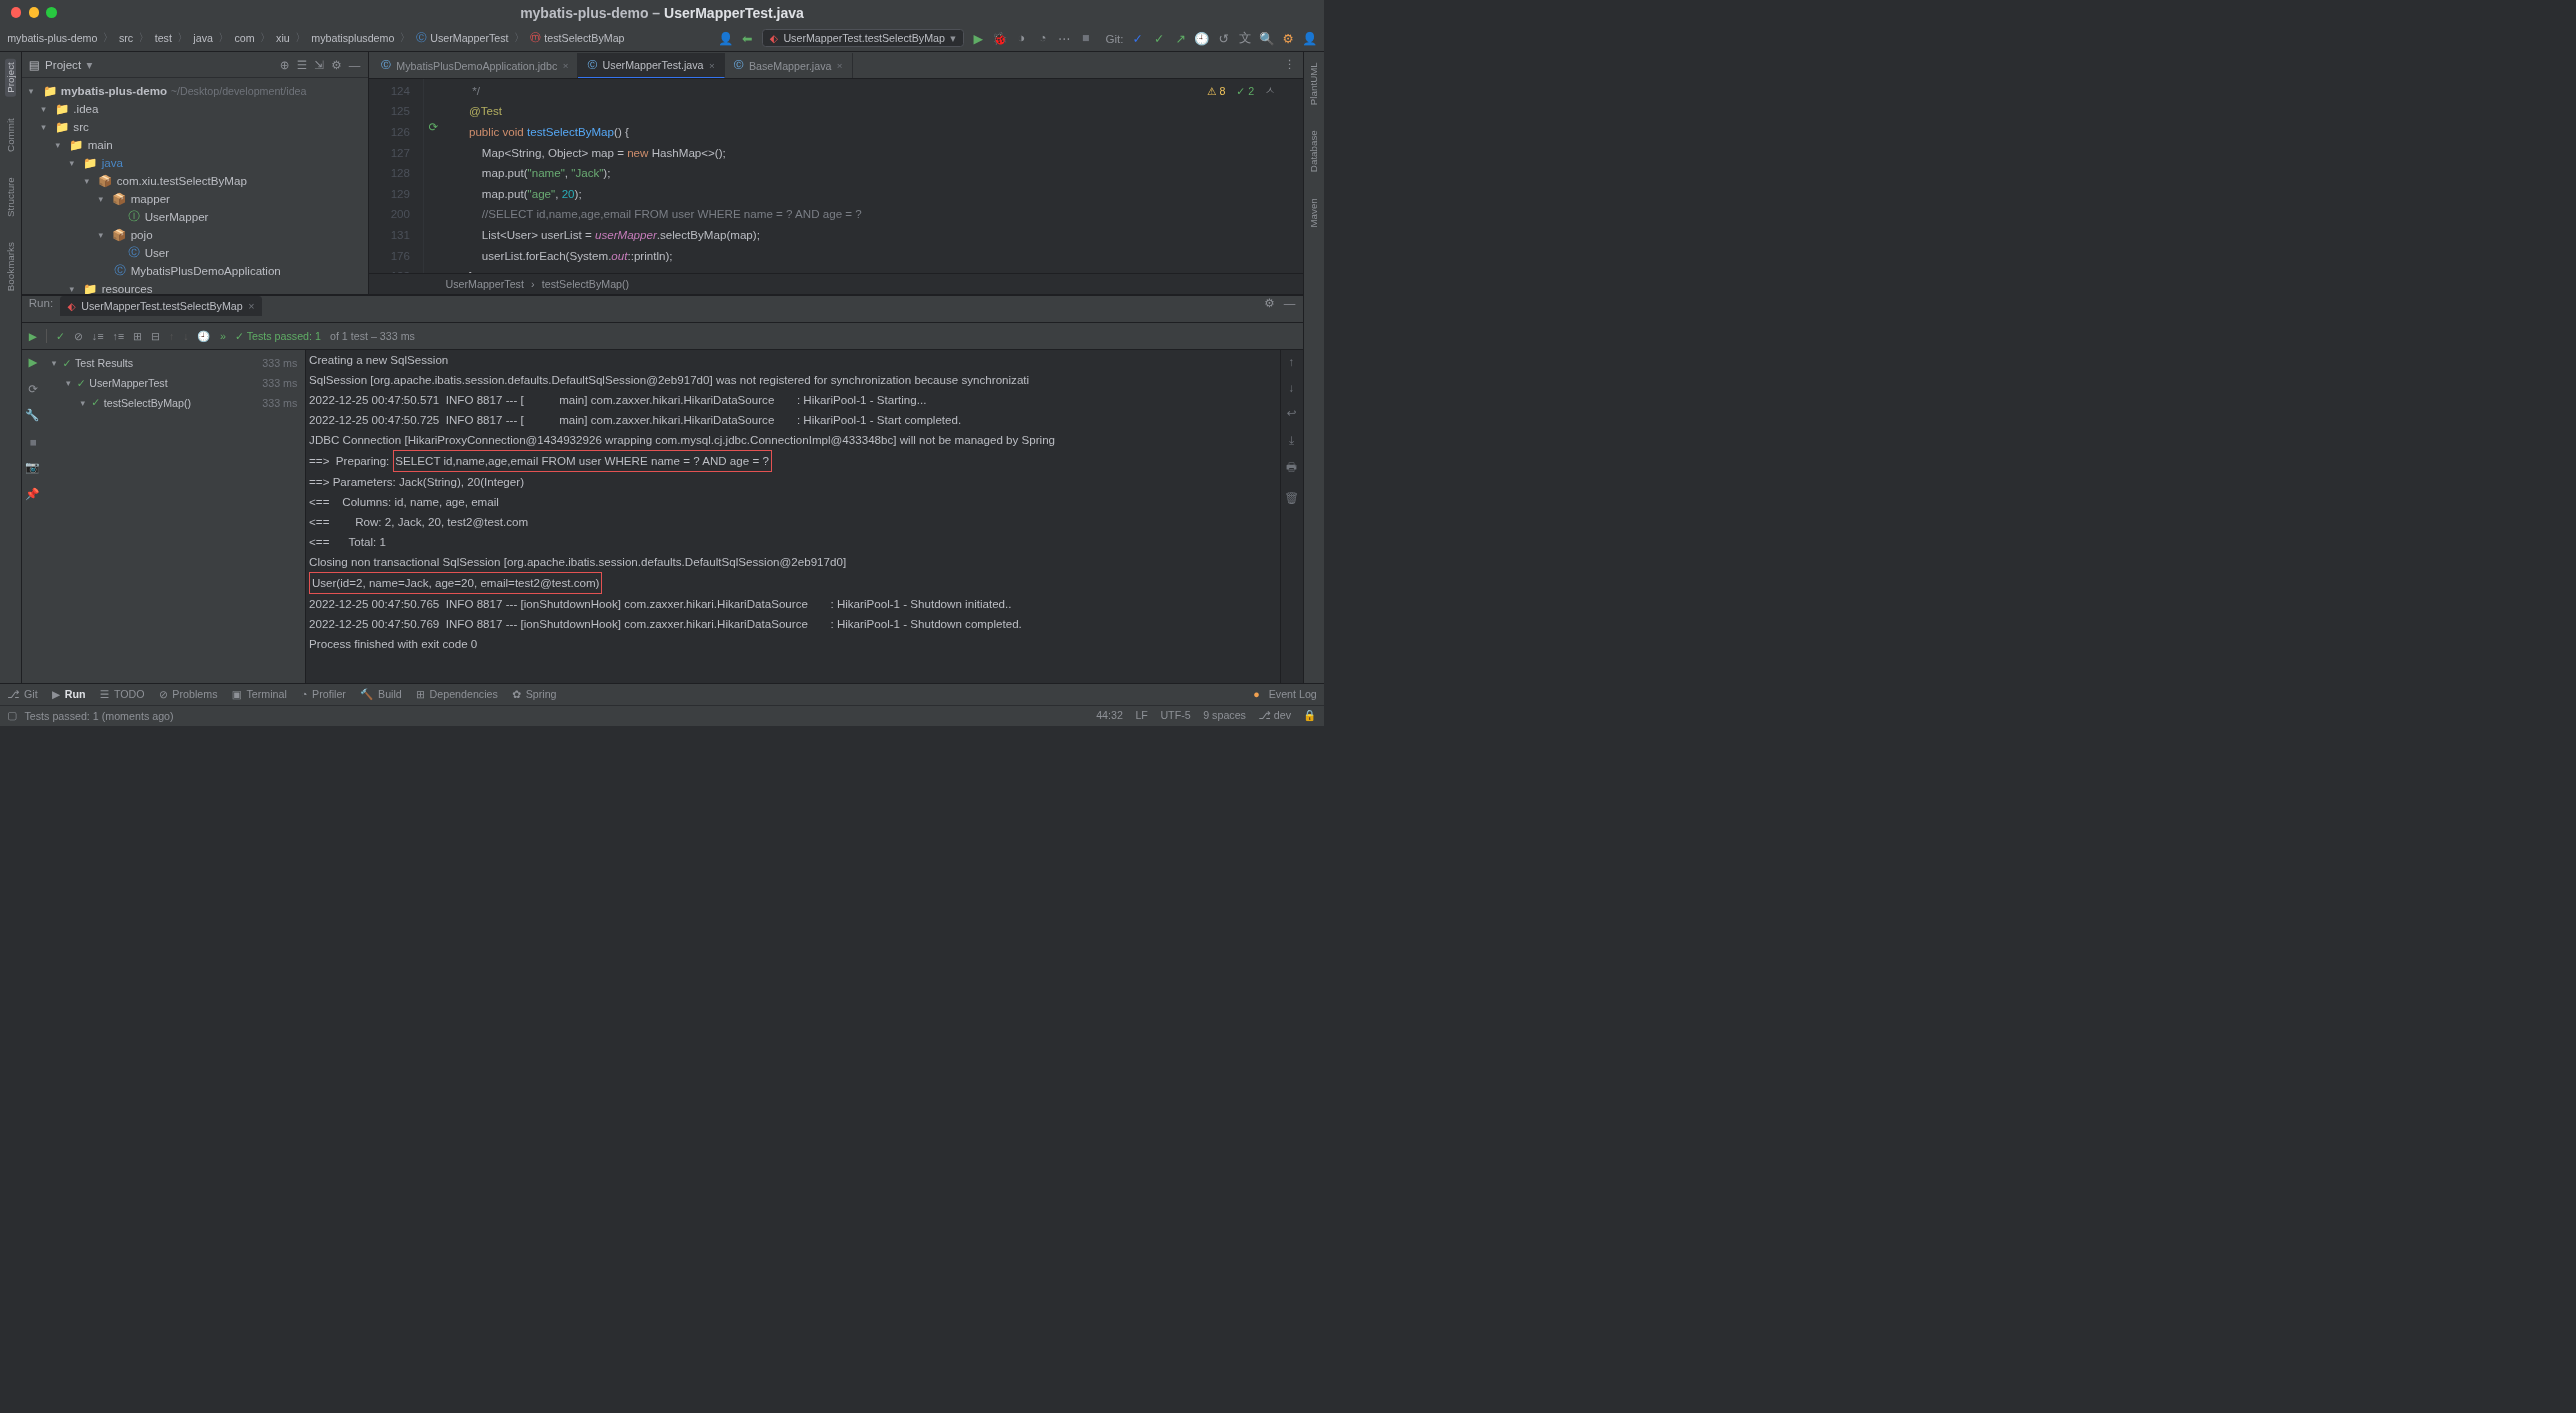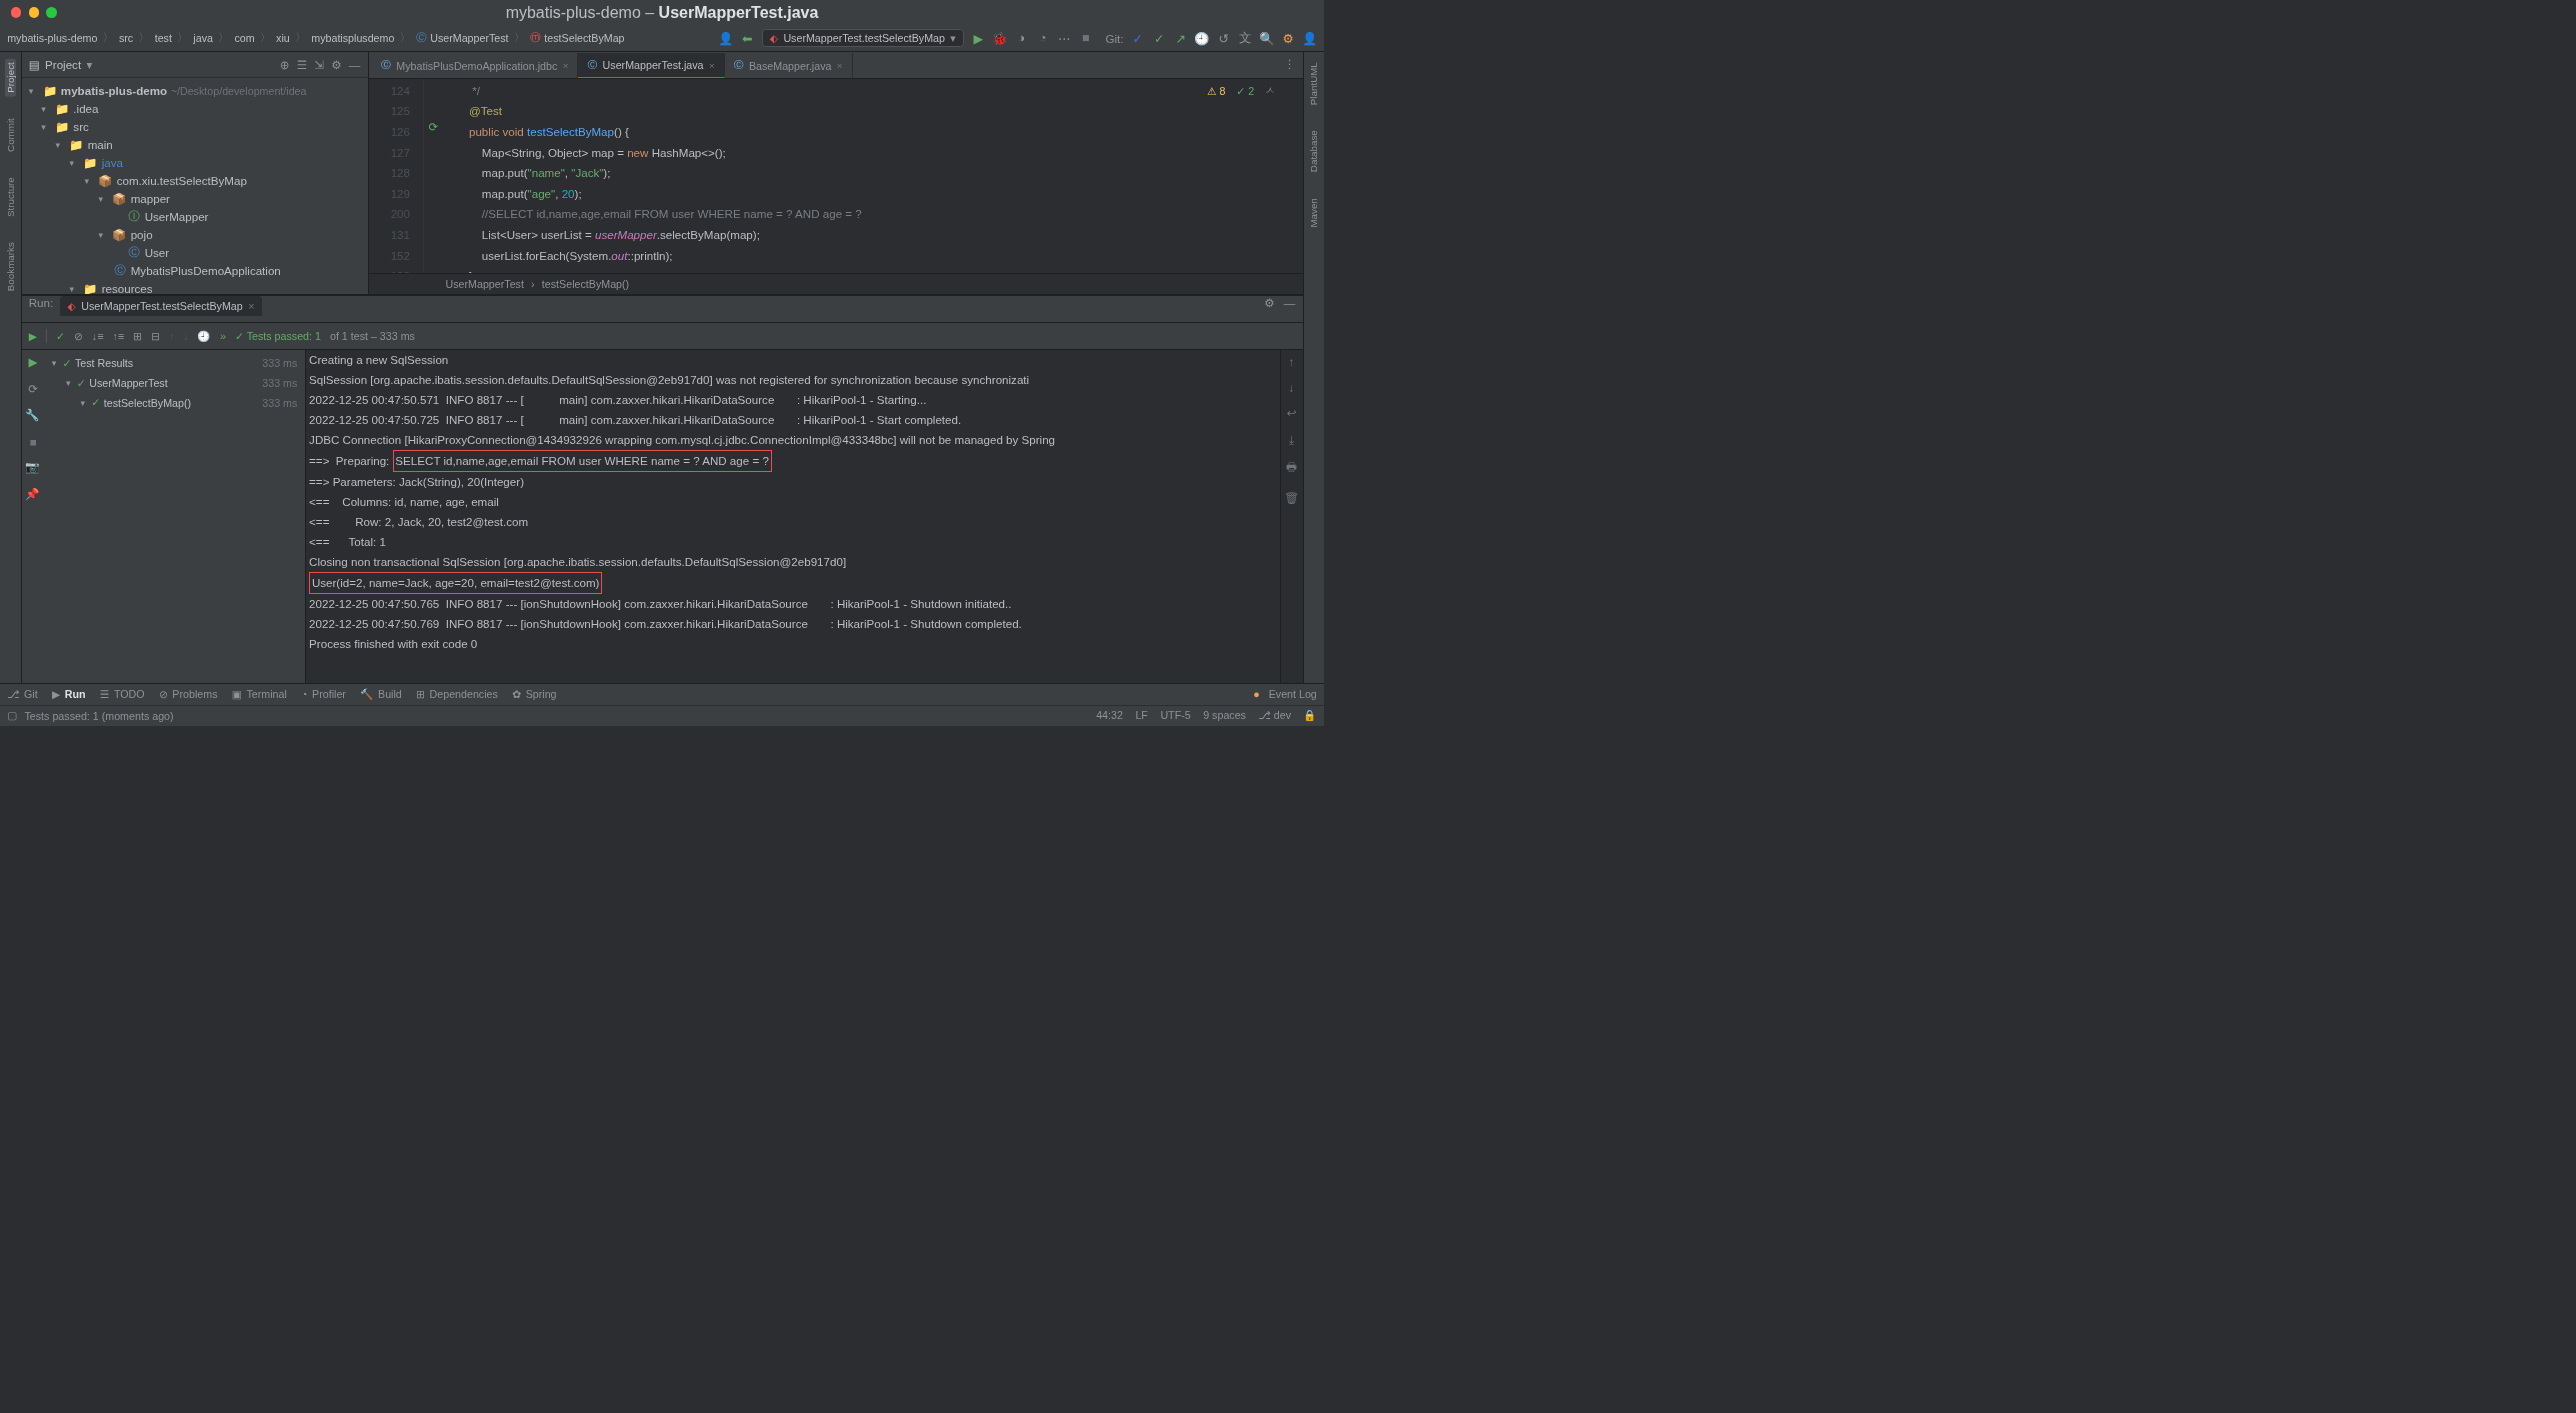--- a/index.html
+++ b/index.html
@@ -1,21 +1,21 @@
 <!DOCTYPE html>
 <html style="font-size:14.3px"><head>
 <meta charset="utf-8">
 <style>
 * { margin:0; padding:0; box-sizing:border-box; font-family:-apple-system,BlinkMacSystemFont,"Segoe UI",sans-serif; }
 body { background:#2b2d30; color:#bcbec4; font-size:11.6px; overflow:hidden; width:1324px; height:726px; position:relative; }
 .titlebar { height:25px; background:#3c3f41; display:flex; align-items:center; position:relative; }
 .traffic-lights { display:flex; gap:7.2px; padding-left:10.7px; }
 .tl { width:10.7px; height:10.7px; border-radius:50%; }
 .tl.red{background:#ff5f57}.tl.yellow{background:#febc2e}.tl.green{background:#28c840}
-.window-title { position:absolute; left:50%; transform:translateX(-50%); color:#bcbec4; font-size:16px; }
+.window-title { position:absolute; left:50%; transform:translateX(-50%); color:#bcbec4; font-size:14px;font-weight:bold; }
 .window-title b{color:#dfe1e5}
 .navbar { height:27px; background:#3c3f41; display:flex; align-items:center; padding:0 7.2px; gap:3.6px; border-bottom:0.9px solid #1e1f22; }
 .crumb { color:#bcbec4; font-size:10.7px; display:flex; align-items:center; gap:3.6px; }
 .crumb .sep{color:#6f737a; margin:0 1.8px}
 .nav-right { margin-left:auto; display:flex; align-items:center; gap:7.2px; }
 .run-config { background:#2b2d30; border:0.9px solid #4e5157; border-radius:3.6px; padding:1.8px 7.2px; font-size:10.7px; color:#bcbec4; display:flex; align-items:center; gap:5.4px; }
 .icn { width:14.3px; height:14.3px; display:inline-flex; align-items:center; justify-content:center; font-size:12.5px; }
 .main-area { display:flex; height:calc(100% - 25px - 27px - 21.5px - 21.5px); }
 .left-gutter { width:21.5px; background:#3c3f41; border-right:0.9px solid #1e1f22; display:flex; flex-direction:column; align-items:center; padding-top:7.2px; gap:18px; }
 .gutter-label { writing-mode:vertical-rl; transform:rotate(180deg); font-size:9.8px; color:#8e9197; padding:3.6px 0; cursor:pointer; }
@@ -252,21 +252,21 @@
         <div class="editor-body">
           <div class="gutter-col" id="line-numbers">
               <div>124</div>
               <div>125</div>
               <div>126</div>
               <div>127</div>
               <div>128</div>
               <div>129</div>
               <div>200</div>
               <div>131</div>
-              <div>152</div>
+              <div>176</div>
               <div>133</div>
             </div>
           <div class="gutter-icons" id="gutter-icons">
               <div style="height: 20.6px; text-align: center;"></div>
               <div style="height: 20.6px; text-align: center;"></div>
               <div style="height: 20.6px; text-align: center;"><span style="color:#5fad65">⟳</span></div>
               <div style="height: 20.6px; text-align: center;"></div>
               <div style="height: 20.6px; text-align: center;"></div>
               <div style="height: 20.6px; text-align: center;"></div>
               <div style="height: 20.6px; text-align: center;"></div>

